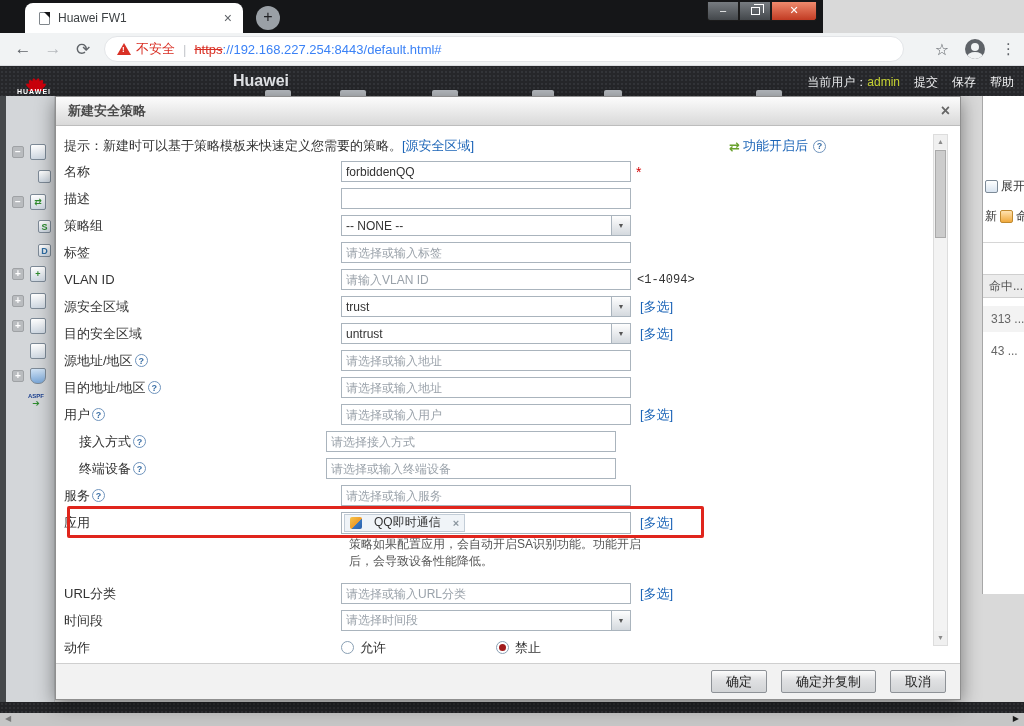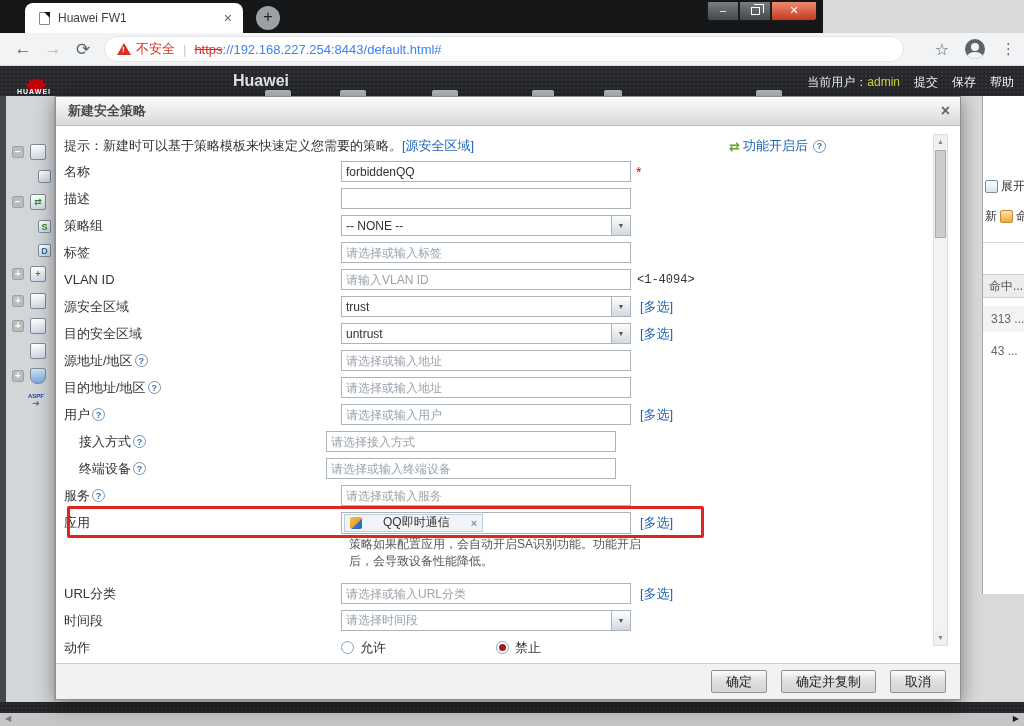--- a/index.html
+++ b/index.html
@@ -114,21 +114,21 @@
   .tin::placeholder { color:#9aa2aa; }
   .sel { width:290px; height:21px; border:1px solid #aab4bd; background:#fff; display:flex; align-items:center; }
   .sel .stext { flex:1; padding-left:4px; font-size:12px; color:#333; }
   .sel .stext.ph { color:#9aa2aa; }
   .sel .arr { width:19px; height:100%; background:linear-gradient(#fefefe,#d4d9de); border-left:1px solid #aab4bd;
     display:flex; align-items:center; justify-content:center; font-size:7px; color:#555; }
   .mlink { margin-left:9px; font-size:13px; }
   .req { color:#d20000; margin-left:5px; font-size:14px; }
   .rhint { margin-left:6px; font-size:12px; color:#333;font-family:Liberation Mono, monospace; }
   .tagbox { width:290px; height:22px; border:1px solid #aab4bd; display:flex; align-items:center; padding:1px 2px; background:#fff;}
-  .apptag { display:inline-flex; align-items:center; gap:21px; background:#f0f4f8; border:1px solid #c3cdd7;
+  .apptag { display:inline-flex; align-items:center; gap:12px; background:#f0f4f8; border:1px solid #c3cdd7;
     height:18px; padding:0 5px; font-size:12px; color:#333; }
   .qqic { width:12px; height:12px; border-radius:2px;
     background:linear-gradient(135deg,#f6c44a 0%,#ef9c2a 55%,#3a78c2 55%,#2b5fa8 100%); }
   .tag-x { color:#8a959e; font-size:11px; font-weight:bold; }
   .hl { position:absolute; left:3px; top:-3px; width:637px; height:32px; border:3px solid #e0251c;
     border-radius:2px; pointer-events:none; z-index:5; }
   .noteblock { height:44px; padding-left:285px; font-size:12px; color:#555; line-height:1.45; }
   .noteblock div { width:305px; }
   .radio { width:13px; height:13px; border-radius:50%; border:1px solid #8aa0b4; background:#fff;
     display:inline-flex; align-items:center; justify-content:center; margin-right:6px; }

